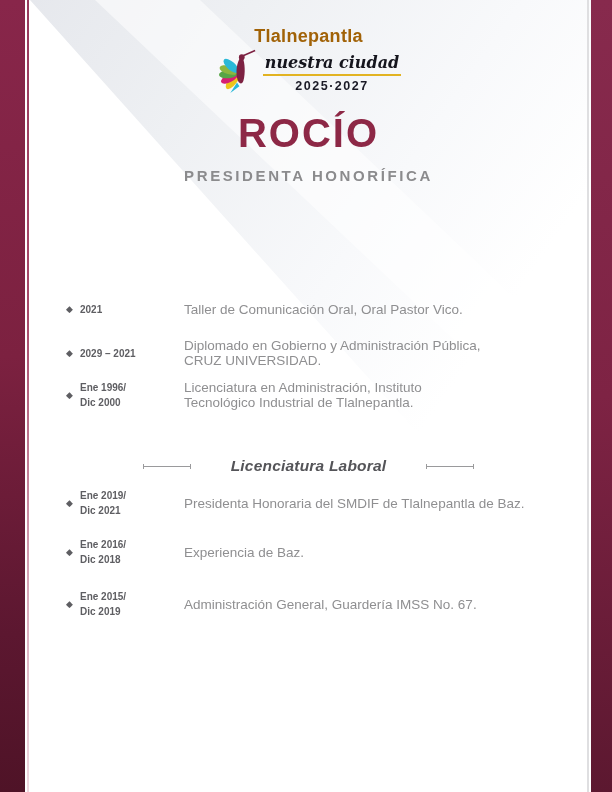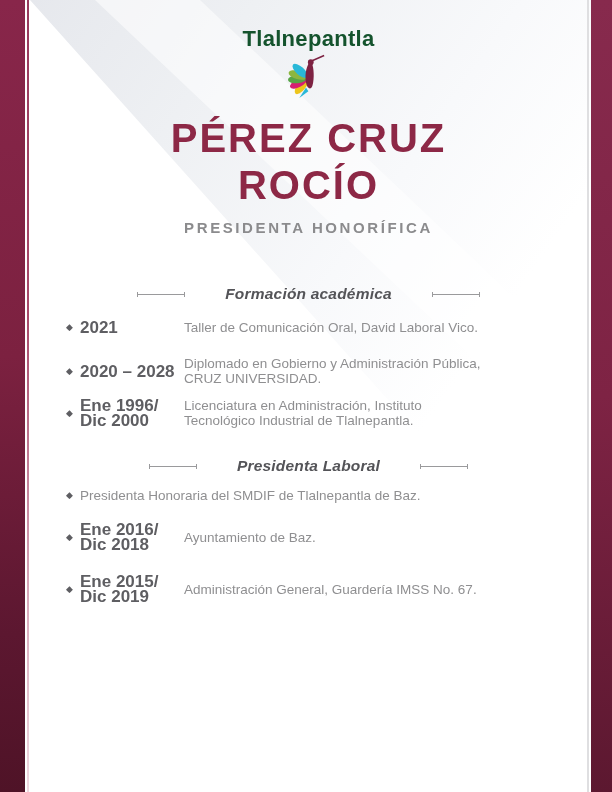--- a/index.html
+++ b/index.html
@@ -17,21 +17,21 @@
   
   .bar-left{position:absolute;left:0;top:0;width:25px;height:792px;
     background:linear-gradient(#88264a 0%,#7c2140 45%,#5c1730 80%,#4f1327 100%);}
   .line-left{position:absolute;left:27px;top:0;width:2px;height:792px;
     background:linear-gradient(#97395c 0%,#a84a6a 40%,#d8a8ba 75%,#efd9e1 100%);}
   .line-right-gray{position:absolute;right:23px;top:0;width:2px;height:792px;background:#dfdfe1;}
   .bar-right{position:absolute;right:0;top:0;width:21px;height:792px;
     background:linear-gradient(#872a4d 0%,#7e2344 50%,#5c1830 100%);}
   
   .header{position:absolute;left:28px;right:23px;top:26px;text-align:center;}
-  .logo-city{font-size:22px;font-weight:800;color:#14532d;letter-spacing:.3px;}
+  .logo-city{font-size:18px;font-weight:800;color:#a16207;letter-spacing:.3px;}
   .logo-row{display:flex;justify-content:center;align-items:flex-start;margin-top:1px;height:48px;}
   .logo-bird{width:42px;height:46px;margin-right:5px;flex:0 0 auto;}
   .logo-right{display:flex;flex-direction:column;align-items:center;padding-top:5px;}
   .logo-tagline{font-family:"DejaVu Serif", serif;font-style:italic;font-weight:700;
     font-size:16px;color:#15151d;padding:0 2px 2px 2px;border-bottom:2px solid #e2b322;}
   .logo-period{margin-top:3px;font-size:12.5px;font-weight:800;color:#1a1a26;letter-spacing:1.5px;}
   
   .name{margin-top:14px;font-size:40px;line-height:47px;font-weight:800;
     color:#8d2846;letter-spacing:2px;}
   .role{margin-top:10px;font-size:15px;font-weight:600;color:#8b8b8d;letter-spacing:2.6px;}
@@ -41,21 +41,21 @@
   .sec-work{top:457px;}
   .sec-head{display:flex;align-items:center;justify-content:center;column-gap:40px;}
   .rule{width:48px;height:1px;background:#9a9a9c;position:relative;flex:0 0 auto;}
   .rule::before,.rule::after{content:"";position:absolute;width:1px;height:5px;background:#9a9a9c;top:-2px;}
   .rule::before{left:0;} .rule::after{right:0;}
   .sec-title{font-size:15.5px;font-style:italic;font-weight:700;color:#545458;letter-spacing:.2px;}
   .entry{display:flex;align-items:center;padding-left:38px;}
   .mt-a{margin-top:17px;} .mt-b{margin-top:21px;} .mt-c{margin-top:12px;}
   .mt-d{margin-top:13px;} .mt-e{margin-top:19px;} .mt-f{margin-top:22px;}
   .bullet{width:14px;font-size:9px;color:#5e5e62;flex:0 0 auto;line-height:15px;}
-  .dates{width:104px;flex:0 0 auto;font-size:17px;font-weight:700;color:#5e5e62;line-height:15px;}
+  .dates{width:104px;flex:0 0 auto;font-size:10px;font-weight:700;color:#5e5e62;line-height:15px;}
   .desc{flex:1;font-size:13.5px;color:#8f8f91;line-height:15px;}
 </style>
 </head>
 <body>
 
 <div class="page">
 
   <div class="bg-a"></div>
   <div class="bg-c"></div>
   <div class="bg-b"></div>
@@ -73,50 +73,48 @@
         <ellipse cx="13" cy="26" rx="10" ry="4.4" transform="rotate(-52 24 26)" fill="#edc51c"></ellipse>
         <ellipse cx="13" cy="26" rx="10" ry="4.4" transform="rotate(-28 24 26)" fill="#d61f72"></ellipse>
         <ellipse cx="13" cy="26" rx="10" ry="4.4" transform="rotate(-6 24 26)" fill="#57a546"></ellipse>
         <ellipse cx="13" cy="26" rx="10" ry="4.4" transform="rotate(16 24 26)" fill="#8cb63f"></ellipse>
         <ellipse cx="13" cy="26" rx="10" ry="4.4" transform="rotate(42 24 26)" fill="#29b8d8"></ellipse>
         <path d="M22 36 L15 47 L24.5 40 Z" fill="#29b8d8"></path>
         <path d="M26 9 L41 2.5" stroke="#7d2242" stroke-width="1.6" fill="none"></path>
         <circle cx="27" cy="9.5" r="3" fill="#7d2242"></circle>
         <path d="M26 9 C21.5 15 20.5 25 22.5 33 C23.5 37.5 27.5 38.8 28.8 34 C31 26 30.2 15 28 10 Z" fill="#7d2242"></path>
       </svg>
+      <div class="logo-right">
+        <div class="logo-tagline">nuestra ciudad</div>
+        <div class="logo-period">2025·2027</div>
+      </div>
     </div>
 
     <div class="name">
-      <div>PÉREZ CRUZ</div>
       <div>ROCÍO</div>
     </div>
     <div class="role">PRESIDENTA HONORÍFICA</div>
   </div>
 
   <div class="section sec-academic">
-    <div class="sec-head">
-      <span class="rule"></span>
-      <span class="sec-title">Formación académica</span>
-      <span class="rule"></span>
-    </div>
 
     <div class="entry mt-a">
       <span class="bullet">◆</span>
       <div class="dates">
         <div>2021</div>
       </div>
       <div class="desc">
-        <div>Taller de Comunicación Oral, David Laboral Vico.</div>
+        <div>Taller de Comunicación Oral, Oral Pastor Vico.</div>
       </div>
     </div>
 
     <div class="entry mt-b">
       <span class="bullet">◆</span>
       <div class="dates">
-        <div>2020 – 2028</div>
+        <div>2029 – 2021</div>
       </div>
       <div class="desc">
         <div>Diplomado en Gobierno y Administración Pública,</div>
         <div>CRUZ UNIVERSIDAD.</div>
       </div>
     </div>
 
     <div class="entry mt-c">
       <span class="bullet">◆</span>
       <div class="dates">
@@ -126,39 +124,43 @@
       <div class="desc">
         <div>Licenciatura en Administración, Instituto</div>
         <div>Tecnológico Industrial de Tlalnepantla.</div>
       </div>
     </div>
   </div>
 
   <div class="section sec-work">
     <div class="sec-head">
       <span class="rule"></span>
-      <span class="sec-title">Presidenta Laboral</span>
+      <span class="sec-title">Licenciatura Laboral</span>
       <span class="rule"></span>
     </div>
 
     <div class="entry mt-d">
       <span class="bullet">◆</span>
+      <div class="dates">
+        <div>Ene 2019/</div>
+        <div>Dic 2021</div>
+      </div>
       <div class="desc">
         <div>Presidenta Honoraria del SMDIF de Tlalnepantla de Baz.</div>
       </div>
     </div>
 
     <div class="entry mt-e">
       <span class="bullet">◆</span>
       <div class="dates">
         <div>Ene 2016/</div>
         <div>Dic 2018</div>
       </div>
       <div class="desc">
-        <div>Ayuntamiento de Baz.</div>
+        <div>Experiencia de Baz.</div>
       </div>
     </div>
 
     <div class="entry mt-f">
       <span class="bullet">◆</span>
       <div class="dates">
         <div>Ene 2015/</div>
         <div>Dic 2019</div>
       </div>
       <div class="desc">

